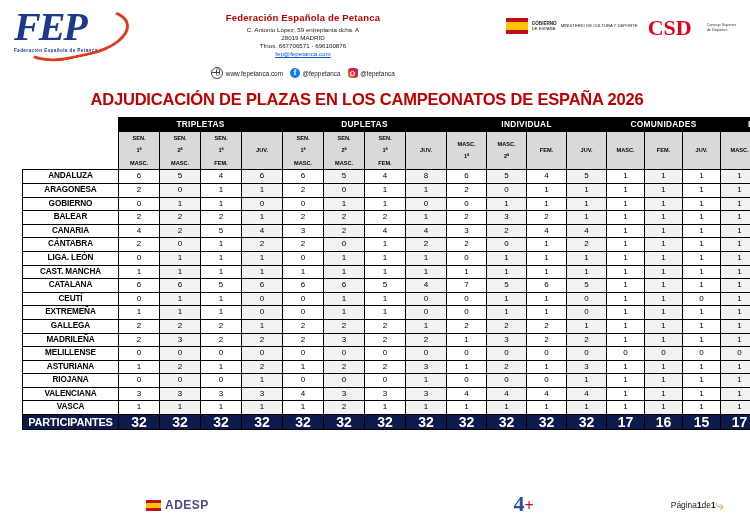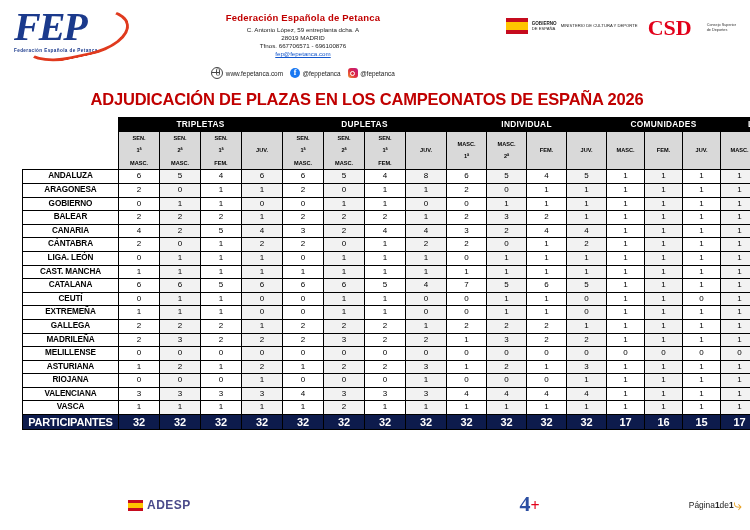--- a/index.html
+++ b/index.html
@@ -227,36 +227,36 @@
     font-size: 8.2px;
     padding-left: 4px;
     letter-spacing: -0.1px;
     background: rgba(255,255,255,0.55) !important;
   }
   .shade { background: #f2f2f2 !important; }
   tr.total td {
     background: #0d1b4c !important;
     color: #fff;
     font-weight: bold;
-    font-size: 11px;
+    font-size: 14px;
     height: 14px;
     line-height: 14px;
   }
   tr.total td.region {
     font-size: 11px;
     letter-spacing: -0.2px;
   }
 
   
   .footer {
     position: absolute;
     left: 0; right: 0;
     bottom: 14px;
     display: flex;
-    padding: 0 8px;
+    padding: 0 26px;
     box-sizing: border-box;
   }
   .adesp { display: flex; align-items: center; gap: 4px; flex: 0 0 33%; padding-left: 120px;}
   .adesp-flag {
     width: 15px; height: 11px;
     background: linear-gradient(#c60b1e 0 25%, #ffc400 25% 75%, #c60b1e 75% 100%);
   }
   .adesp-txt {
     font-size: 12px; font-weight: bold; color: #4a4a8a; letter-spacing: 0.5px;
   }

